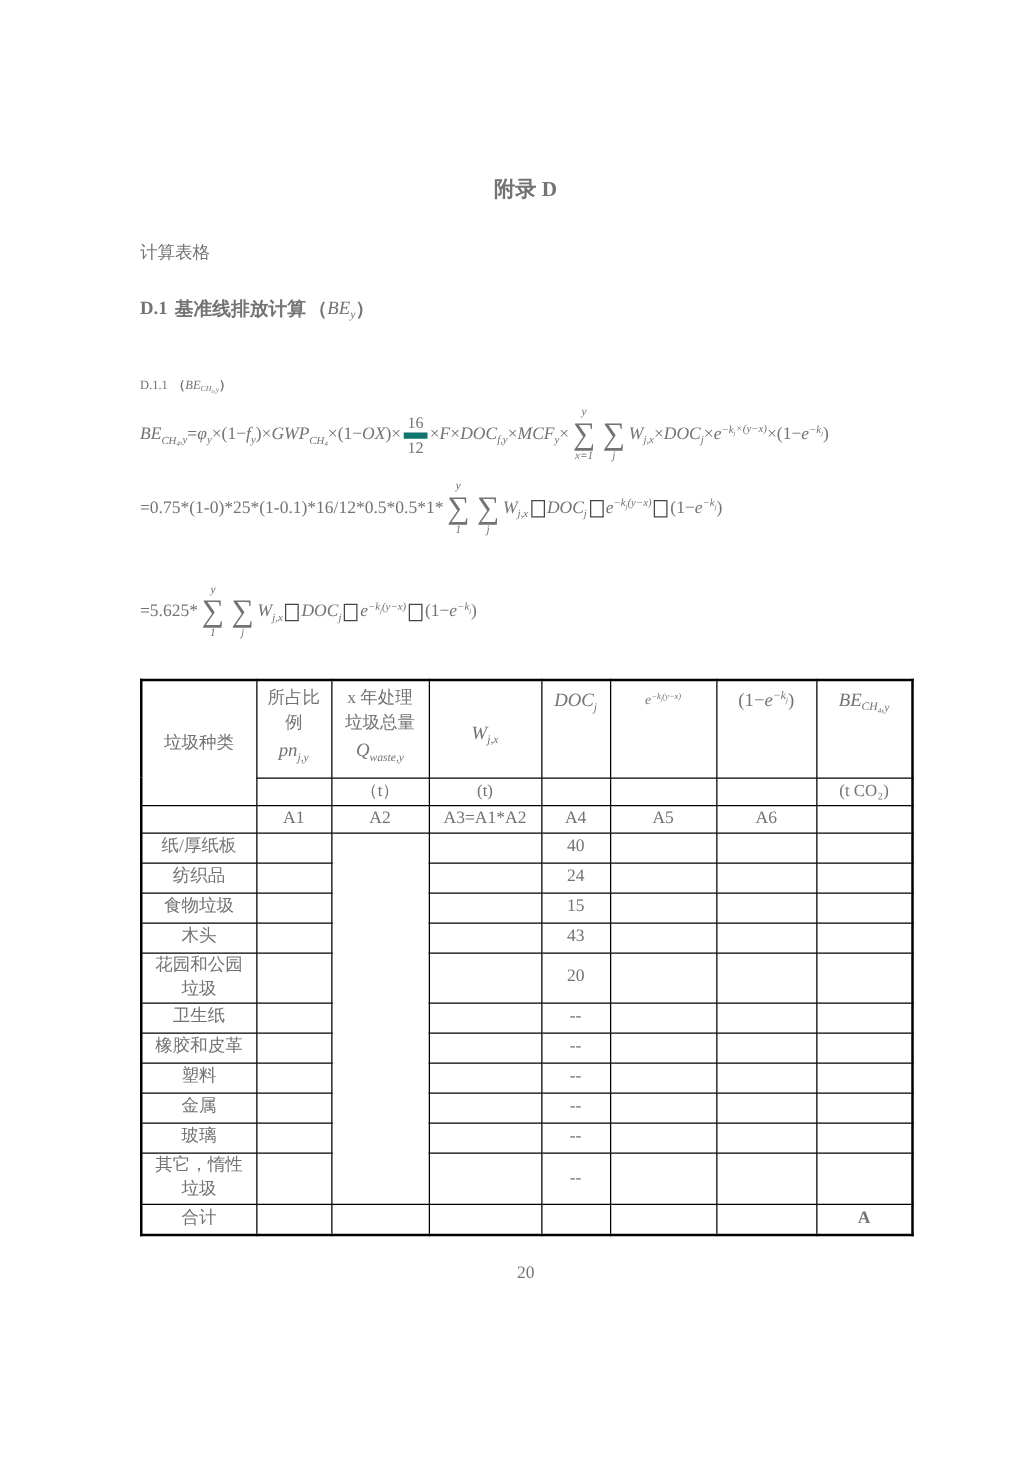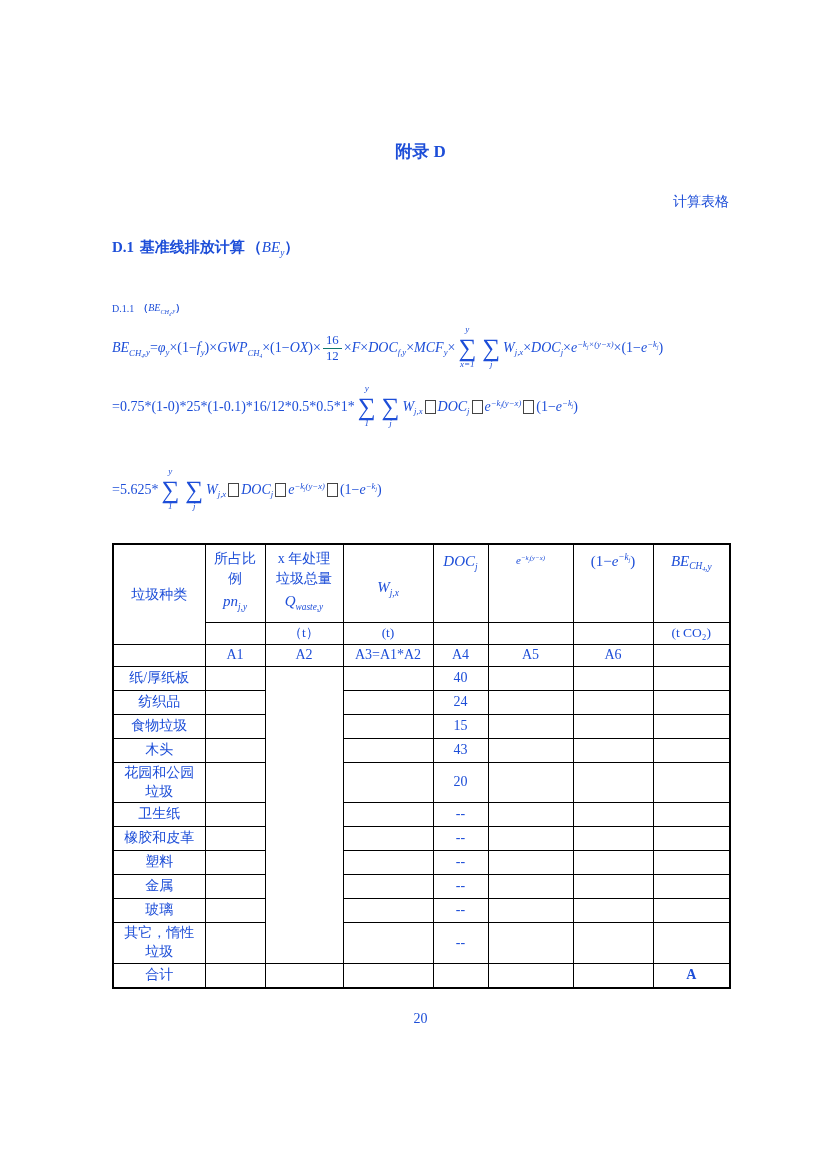--- a/index.html
+++ b/index.html
@@ -1,26 +1,26 @@
 <!DOCTYPE html>
 <html><head>
 <meta charset="utf-8">
 <style>
   html,body{margin:0;padding:0;background:#ffffff;}
   .page{
     width:826px;height:1169px;box-sizing:border-box;
     padding:142px 97px 0 112px;background:#fff;position:relative;
-    color:#1d4ed8;font-family:"Liberation Serif","DejaVu Serif",serif;
+    color:#737373;font-family:"Liberation Serif","DejaVu Serif",serif;
     overflow:hidden;
   }
   .doc-title{font-size:17px;font-weight:bold;text-align:center;line-height:1.2;
     font-family:"Liberation Serif","DejaVu Serif",serif;}
   .doc-sub{margin-top:42px;font-size:14px;text-align:center;
     font-family:"Liberation Sans","DejaVu Sans",sans-serif;}
-  .doc-sub2{margin-top:31px;font-size:14px;text-align:right;
+  .doc-sub2{margin-top:31px;font-size:14px;text-align:left;
     font-family:"Liberation Sans","DejaVu Sans",sans-serif;}
 
   .h-d1{margin-top:27px;display:flex;align-items:center;font-size:15px;font-weight:bold;}
   .h-d11{margin-top:44px;display:flex;align-items:center;font-size:10px;}
   .hlabel{font-weight:normal;margin-right:4px;}
   .hb{font-weight:bold;}
   .h-d1 .hb{margin-right:2px;}
   .paren{font-weight:bold;}
   .hmath{display:inline-flex;align-items:center;font-weight:normal;font-style:normal;
     font-family:"Liberation Serif","DejaVu Serif",serif;}
@@ -32,21 +32,21 @@
   .f1{margin-top:10px;}
   .f2{margin-top:13px;}
   .f3{margin-top:37px;}
   .mi{font-style:italic;}
   .mt{font-style:normal;}
   sub,sup{font-size:0.62em;line-height:0;}
   sub{vertical-align:-0.4em;}
   sup{vertical-align:0.6em;}
   .mfrac{display:inline-flex;flex-direction:column;align-items:center;
     font-size:0.92em;line-height:1.15;margin:0 2px;}
-  .mfn{border-bottom:1px solid #0f766e;padding:0 3px;}
+  .mfn{border-bottom:5px solid #0f766e;padding:0 3px;}
   .mfd{padding:0 3px;}
   .msum{display:inline-flex;flex-direction:column;align-items:center;line-height:1;margin:0 3px;}
   .msum-t,.msum-b{font-size:9px;font-style:italic;min-height:11px;display:block;}
   .msum-s{font-size:25px;line-height:0.95;}
   .tofu{width:9px;height:12px;border:1px solid #444;align-self:center;margin:0 2px;display:inline-block;}
 
   table.calc{border-collapse:collapse;margin-top:30px;table-layout:fixed;width:617px;
     border:2px solid #000;}
   table.calc td{border:1px solid #000;text-align:center;vertical-align:middle;
     padding:1px 3px;font-size:14px;line-height:1.35;overflow:hidden;}

